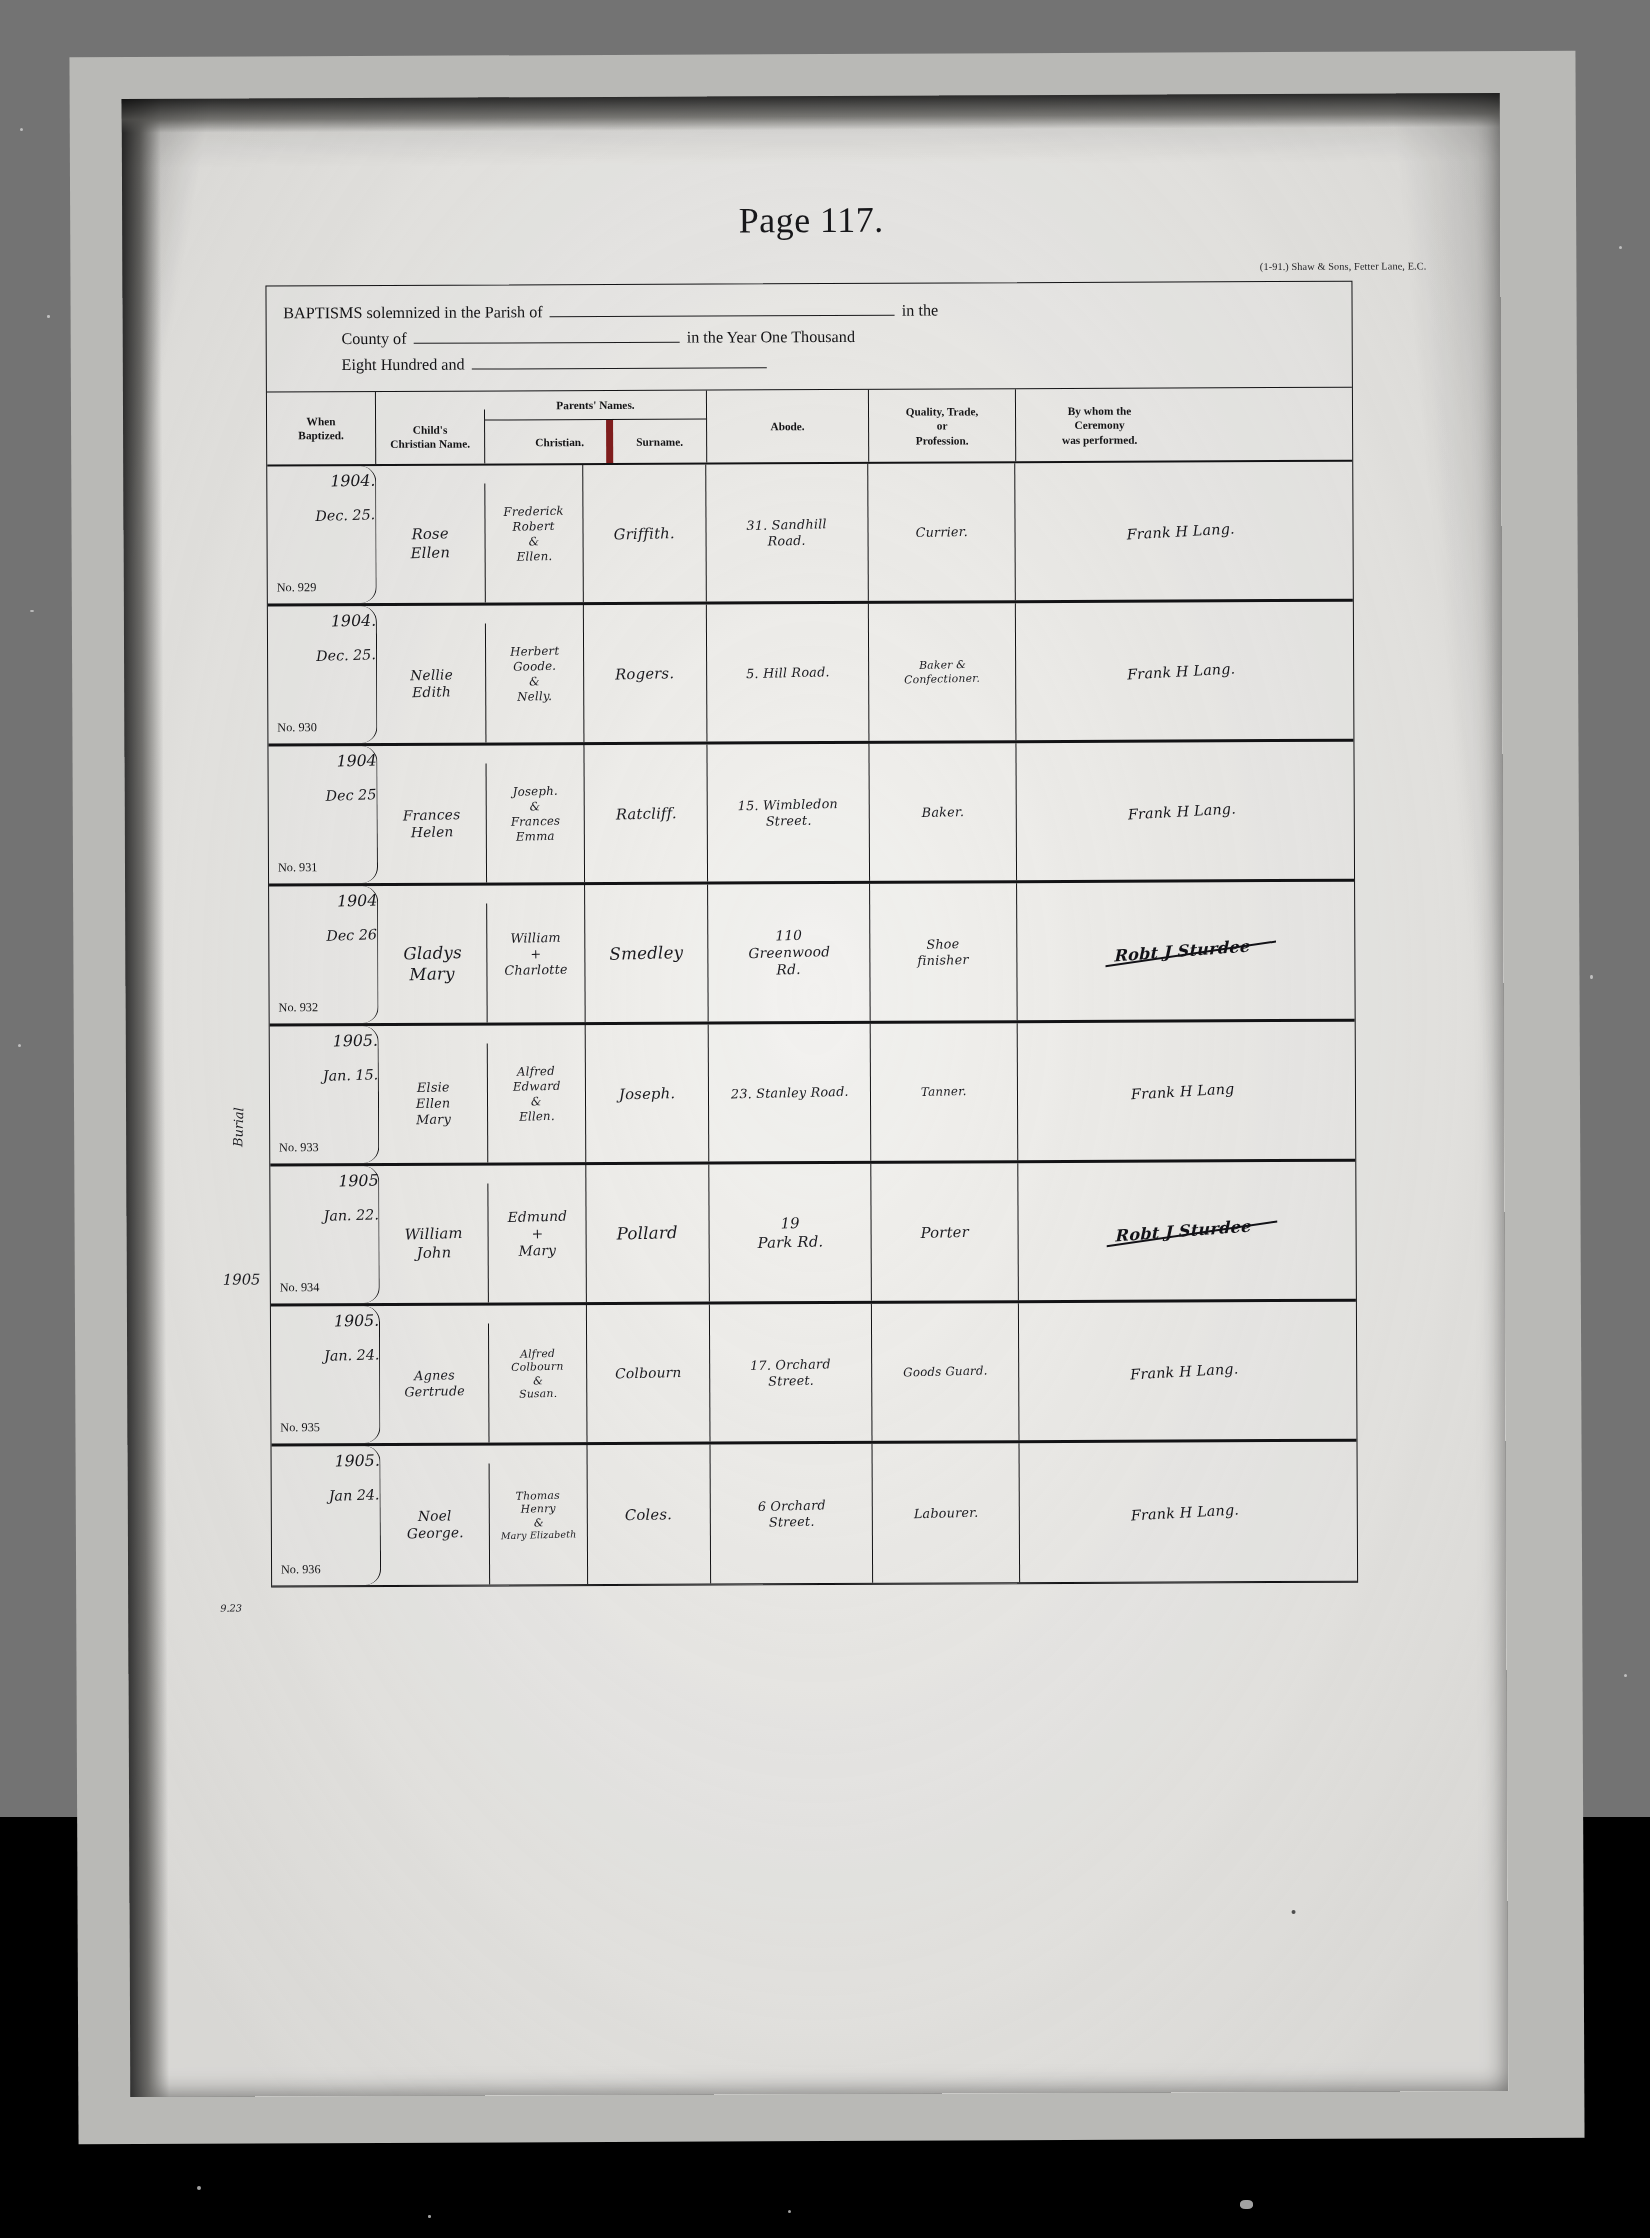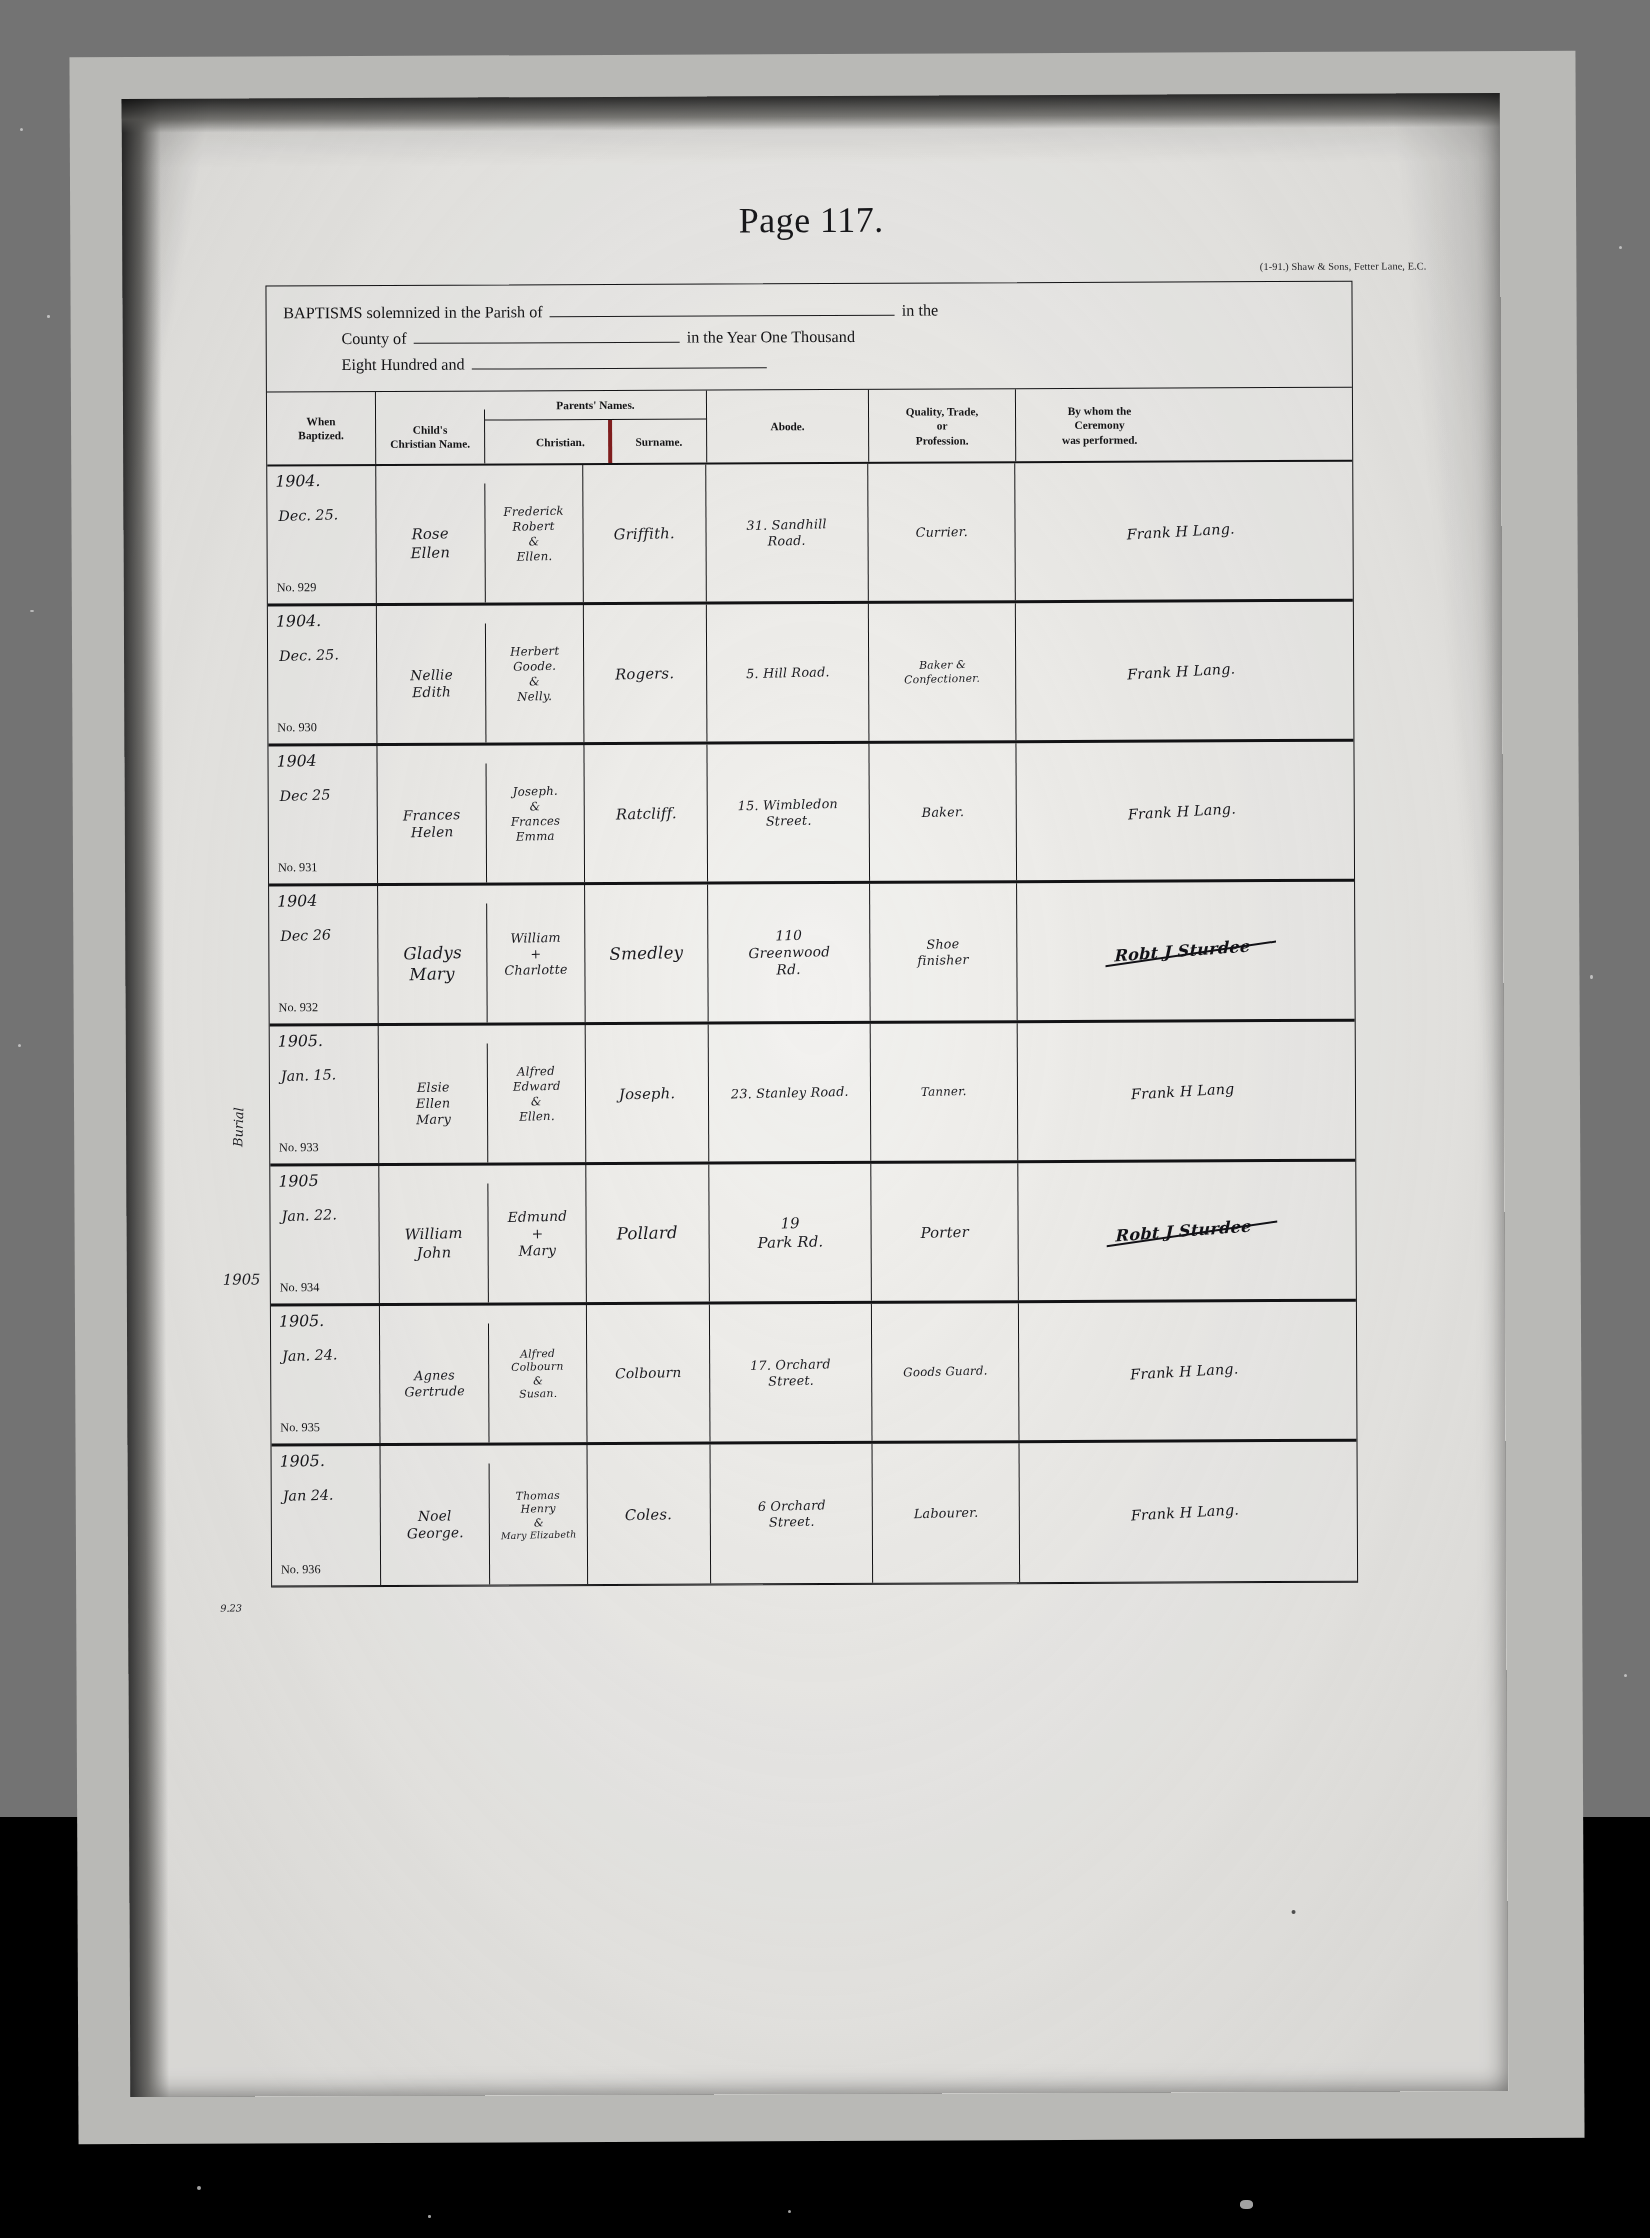--- a/index.html
+++ b/index.html
@@ -166,21 +166,21 @@
     border-bottom: 1px solid #131315;
     font-size: 11.3px; font-weight: bold; color: #141416;
   }
   .ch-parents-bot { flex: 1; display: flex; }
   .ch-sub {
     flex: 1;
     box-sizing: border-box;
     display: flex; align-items: center; justify-content: center;
     font-size: 11.3px; font-weight: bold; color: #141416;
   }
-  .ch-sub.first { border-right: 4px solid #7f1d1d; padding-left: 28px; }
+  .ch-sub.first { border-right: 7px solid #7f1d1d; padding-left: 28px; }
 
   
   .w-when     { width: 109px; }
   .w-child    { width: 109px; margin-top: 18px; }
   .w-parents  { width: 222px; }
   .w-abode    { width: 162px; }
   .w-quality  { width: 147px; }
   .w-bywhom   { width: 167px; }
 
   
@@ -216,23 +216,24 @@
   }
   .hw.s30 { font-size: 14.8px; }
   .hw.s28 { font-size: 13.8px; }
   .hw.s26 { font-size: 12.8px; }
   .hw.s24 { font-size: 11.8px; }
   .hw.s22 { font-size: 10.8px; }
   .hw.s34 { font-size: 16.7px; }
 
   
   .cell.when {
-    align-items: flex-start;
+    align-items: flex-end;
     justify-content: flex-start;
     padding: 4.9px 0 4.9px 7.9px;
+    border-radius: 16px;
   }
   .when-year {
     font-family: "DejaVu Serif", serif;
     font-style: italic;
     font-size: 15.8px;
     color: #17171b;
     transform: rotate(-1deg);
   }
   .when-date {
     font-family: "DejaVu Serif", serif;

